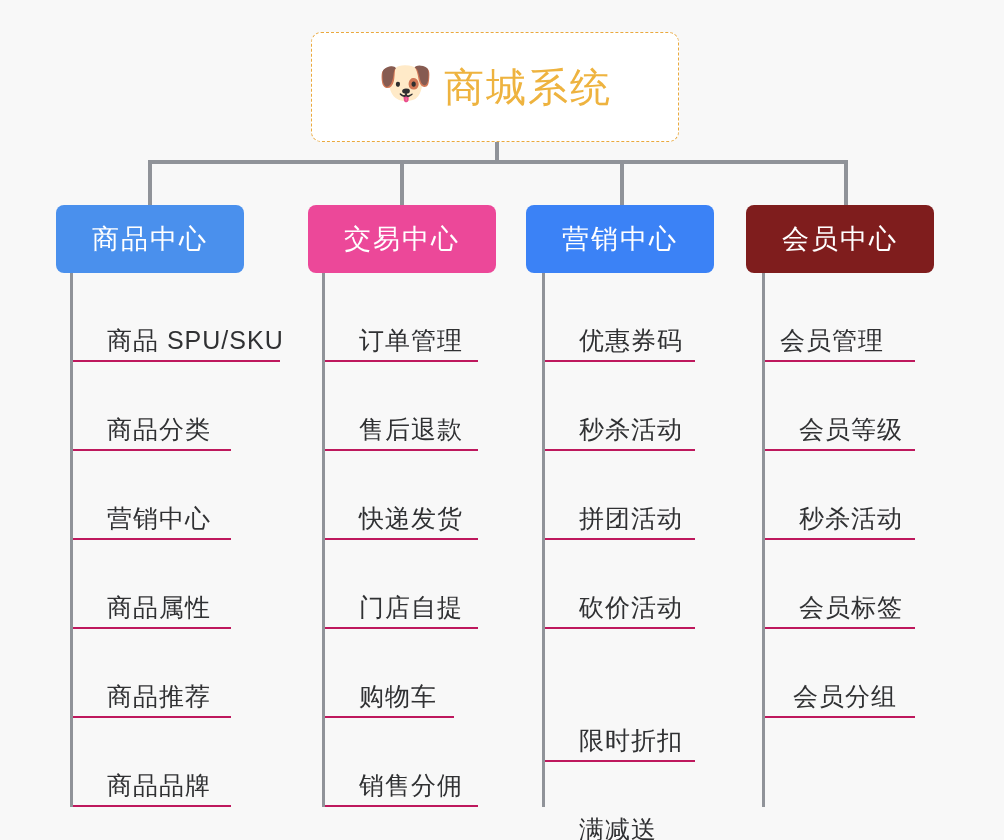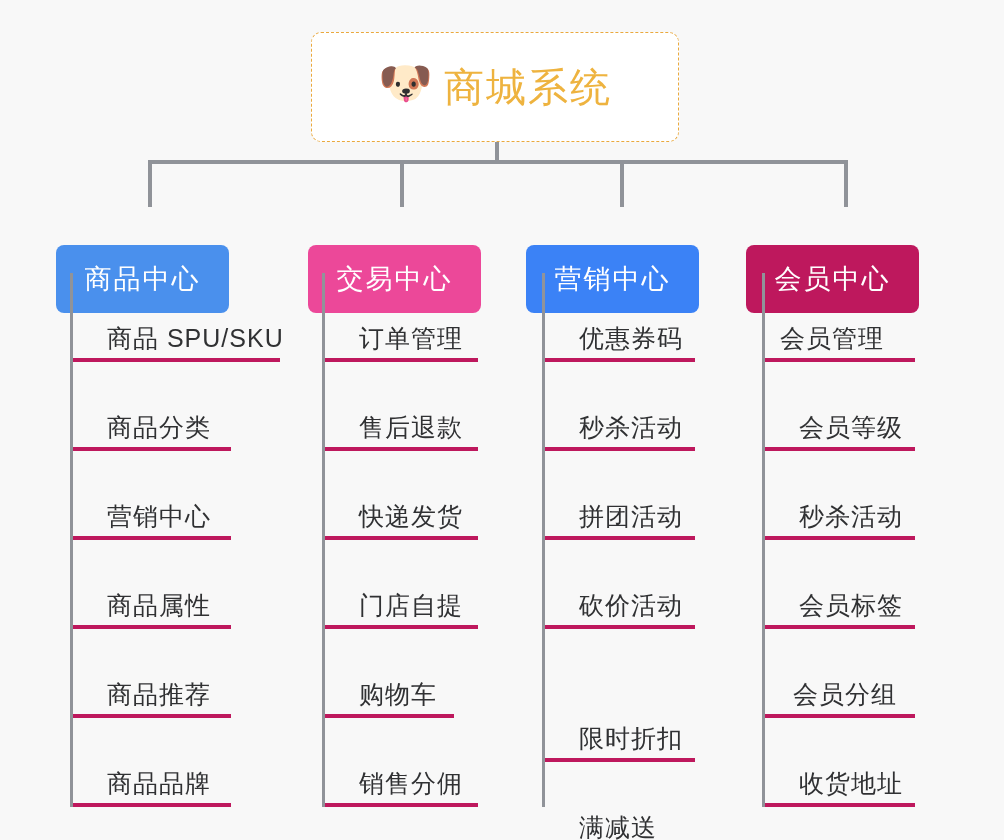--- a/index.html
+++ b/index.html
@@ -56,31 +56,30 @@
     position: absolute;
     background: #909399;
   }
   .conn-v { width: 4px; }
   .conn-h { height: 4px; }
 
   
   .cat-box {
     position: absolute;
     top: 205px;
-    width: 173px;
+    width: 188px;
     height: 68px;
     border-radius: 8px;
     display: flex;
     align-items: center;
     justify-content: center;
     color: #ffffff;
     font-size: 27px;
     letter-spacing: 2px;
     box-sizing: border-box;
-    margin-top: 40px;
   }
 
   
   .column {
     position: absolute;
     top: 273px;
   }
   .col-spine {
     position: absolute;
     left: 0;
@@ -94,21 +93,21 @@
     top: 0;
     list-style: none;
     margin: 0;
     padding: 0;
   }
   .leaf-item {
     height: 89px;
     display: flex;
     align-items: flex-end;
     box-sizing: border-box;
-    border-bottom: 4px solid #be185d;
+    border-bottom: 2px solid #be185d;
     padding-left: 34px;
     padding-bottom: 6px;
   }
   .leaf-label {
     font-size: 25px;
     color: #303133;
     white-space: nowrap;
     letter-spacing: 1px;
     line-height: 1.1;
   }
@@ -132,21 +131,21 @@
 
   <div class="cat-box" style="left:56px; background:#4a90ed;">
     <span>商品中心</span>
   </div>
   <div class="cat-box" style="left:308px; background:#ec4899;">
     <span>交易中心</span>
   </div>
   <div class="cat-box" style="left:526px; background:#3b82f6;">
     <span>营销中心</span>
   </div>
-  <div class="cat-box" style="left:746px; background:#be185d;">
+  <div class="cat-box" style="left:746px; background:#7f1d1d;">
     <span>会员中心</span>
   </div>
 
   <div class="column" style="left:70px;">
     <div class="col-spine" style="height:534px;"></div>
     <ul class="leaf-list">
       <li class="leaf-item" style="width:207px;">
         <span class="leaf-label">商品 SPU/SKU</span>
       </li>
       <li class="leaf-item" style="width:158px;">
@@ -226,19 +225,16 @@
       </li>
       <li class="leaf-item" style="width:150px;">
         <span class="leaf-label">秒杀活动</span>
       </li>
       <li class="leaf-item" style="width:150px;">
         <span class="leaf-label">会员标签</span>
       </li>
       <li class="leaf-item" style="width:150px;padding-left:28px;">
         <span class="leaf-label">会员分组</span>
       </li>
-      <li class="leaf-item" style="width:150px;">
-        <span class="leaf-label">收货地址</span>
-      </li>
     </ul>
   </div>
 
 </div>
 
 </body></html>

